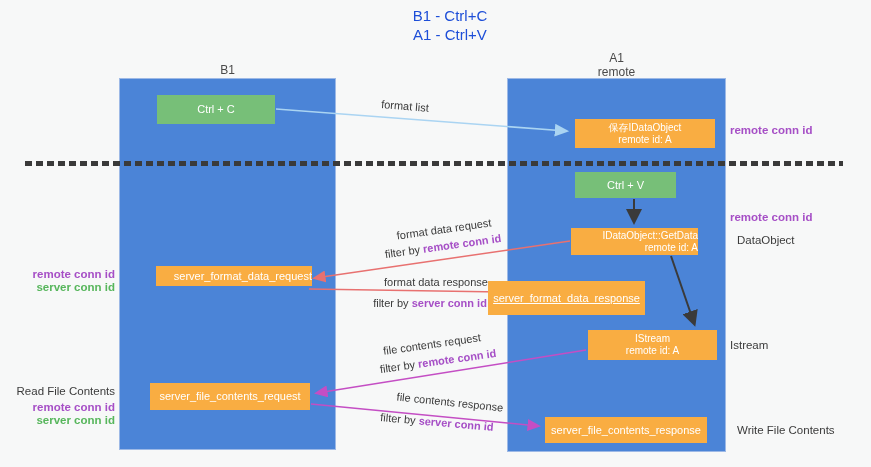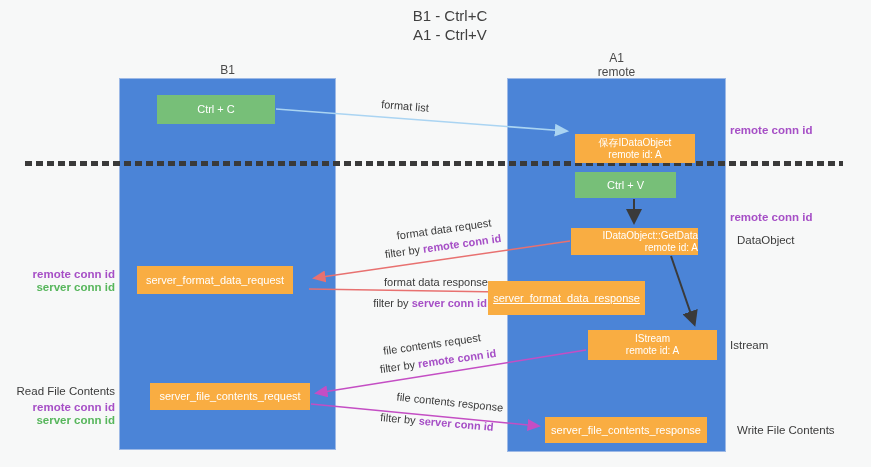--- a/index.html
+++ b/index.html
@@ -9,21 +9,21 @@
     width: 871px;
     height: 467px;
     background: #f7f8f8;
     font-family: "Liberation Sans", "DejaVu Sans", sans-serif;
     color: #3b3b3b;
     overflow: hidden;
   }
   .abs { position: absolute; }
   .title {
     top: 6px; left: 450px; transform: translateX(-50%);
-    text-align: center; font-size: 15px; line-height: 19px; color: #404040;
+    text-align: center; font-size: 15px; line-height: 19px; color: #1d4ed8;
     white-space: nowrap;
   }
   .lane {
     background: #4b84d7;
     border: 1px solid #9db9e6;
   }
   .lane-header {
     text-align: center; font-size: 12px; line-height: 14px; color: #4a4a4a;
     white-space: nowrap;
   }
@@ -98,28 +98,28 @@
     <line x1="671" y1="256" x2="694" y2="323" stroke="#3a3a3a" stroke-width="2" marker-end="url(#mBlack)"></line>
     <line x1="586" y1="350" x2="317" y2="393" stroke="#c44ec4" stroke-width="1.5" marker-end="url(#mMagenta)"></line>
     <line x1="311" y1="404" x2="538" y2="426" stroke="#c44ec4" stroke-width="1.5" marker-end="url(#mMagenta)"></line>
   </svg>
 
   <div class="abs dashline"></div>
 
   <div class="abs node green" style="left:157px; top:95px; width:118px; height:29px;">
     <div>Ctrl + C</div>
   </div>
-  <div class="abs node orange" style="left:137px; top:266px; width:156px; height:28px;">
+  <div class="abs node orange" style="left:156px; top:266px; width:156px; height:20px;align-items:flex-end;">
     <div>server_format_data_request</div>
   </div>
   <div class="abs node orange" style="left:150px; top:383px; width:160px; height:27px;">
     <div>server_file_contents_request</div>
   </div>
 
-  <div class="abs node orange small" style="left:575px; top:119px; width:120px; height:29px;margin-top:15px;">
+  <div class="abs node orange small" style="left:575px; top:119px; width:140px; height:29px;">
     <div>保存IDataObject</div>
     <div>remote id: A</div>
   </div>
   <div class="abs node green" style="left:575px; top:172px; width:101px; height:26px;">
     <div>Ctrl + V</div>
   </div>
   <div class="abs node orange small" style="left:571px; top:228px; width:127px; height:27px;align-items:flex-end;">
     <div>IDataObject::GetData</div>
     <div>remote id: A</div>
   </div>

